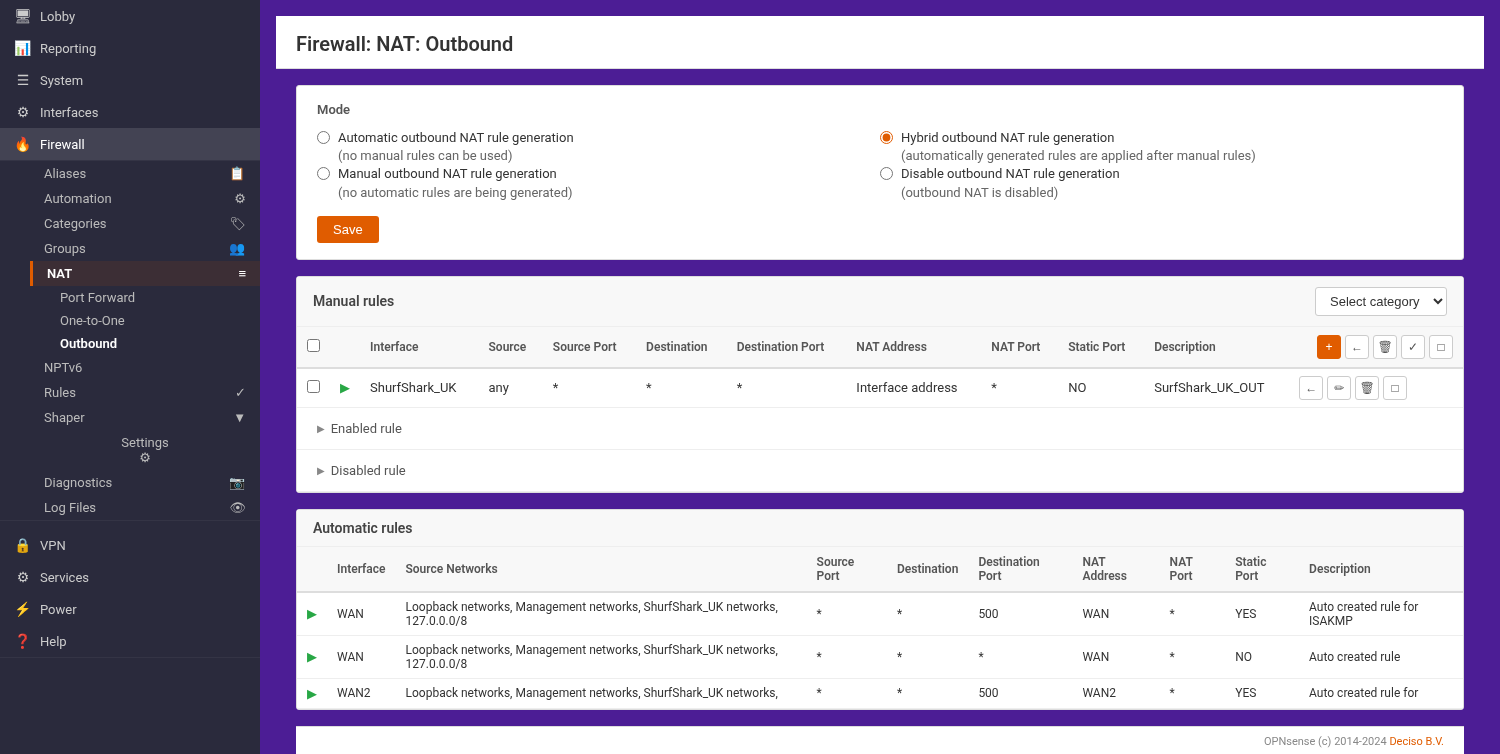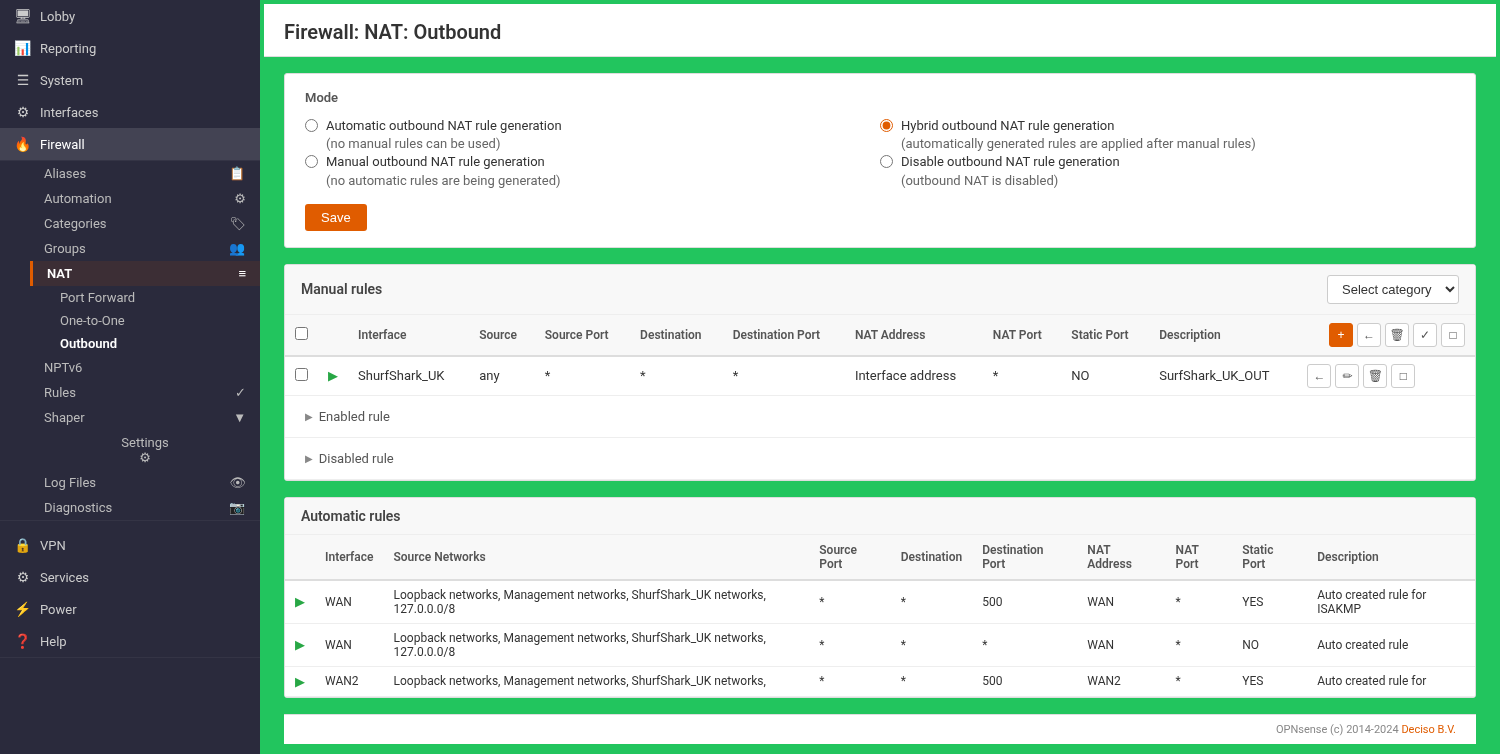--- a/index.html
+++ b/index.html
@@ -13,21 +13,21 @@
     .sidebar-item.active { background: rgba(255,255,255,0.12); color: #fff; }
     .sidebar-item .icon { font-size: 14px; width: 18px; text-align: center; }
     .sidebar-item span { font-size: 13px; }
     .sidebar-group { border-bottom: 1px solid rgba(255,255,255,0.05); }
     .firewall-sub-item { display: flex; align-items: center; justify-content: space-between; padding: 5px 14px 5px 0; cursor: pointer; color: #bbb; }
     .firewall-sub-item.active { color: #fff; font-weight: 600; border-left: 3px solid #e05c00; background: rgba(224,92,0,0.1); padding-left: 0; }
     .nat-sub-item { padding: 4px 0; cursor: pointer; color: #bbb; font-size: 13px; }
     .nat-sub-item.active { color: #fff; font-weight: 600; }
     
     
-    .main { flex: 1; overflow-y: auto; background: #22c55e; padding: 4px; }
+    .main { flex: 1; overflow-y: auto; background: #4c1d95; padding: 16px; }
     
     .page-title { font-size: 20px; font-weight: 600; color: #333; padding: 16px 20px 12px; background: #fff; border-bottom: 1px solid #ddd; }
     
     .panel { background: #fff; border: 1px solid #ddd; border-radius: 3px; margin-bottom: 16px; }
     .panel-section { padding: 16px 20px; }
     
     .mode-label { font-size: 13px; font-weight: 600; color: #555; margin-bottom: 12px; }
     
     .mode-grid { display: grid; grid-template-columns: 1fr 1fr; }
     .mode-option { display: flex; align-items: flex-start; gap: 8px; }
@@ -134,26 +134,26 @@
       </div>
       <div class="firewall-sub-item" style="padding-left:14px;">
         <span class="sub-label">Shaper</span>
         <span class="sub-icon">▼</span>
       </div>
       <div class="firewall-sub-item" style="padding-left:14px;flex-direction:column;">
         <span class="sub-label">Settings</span>
         <span class="sub-icon">⚙</span>
       </div>
       <div class="firewall-sub-item" style="padding-left:14px;">
+        <span class="sub-label">Diagnostics</span>
+        <span class="sub-icon">📷</span>
+      </div>
+      <div class="firewall-sub-item" style="padding-left:14px;">
         <span class="sub-label">Log Files</span>
         <span class="sub-icon">👁</span>
-      </div>
-      <div class="firewall-sub-item" style="padding-left:14px;">
-        <span class="sub-label">Diagnostics</span>
-        <span class="sub-icon">📷</span>
       </div>
     </div>
 
     <div class="sidebar-group" style="margin-top:8px;">
       <div class="sidebar-item">
         <span class="icon">🔒</span>
         <span>VPN</span>
       </div>
       <div class="sidebar-item">
         <span class="icon">⚙</span>

